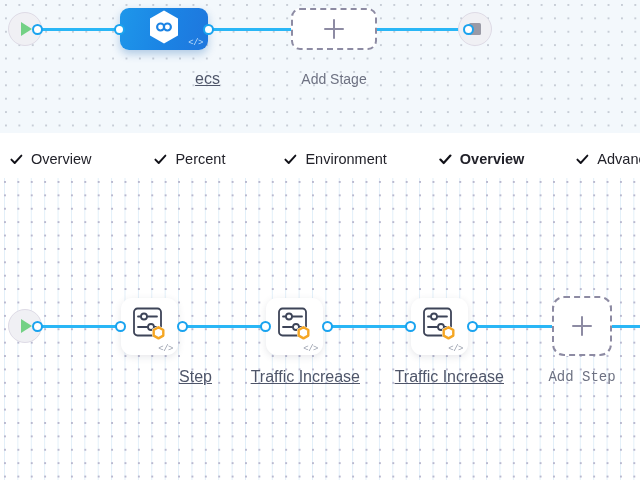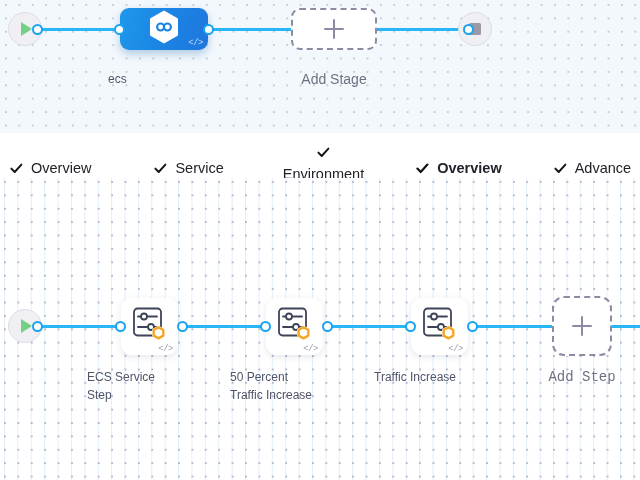--- a/index.html
+++ b/index.html
@@ -32,25 +32,25 @@
     background-image: radial-gradient(circle at 1px 1px, #c7cdd6 1px, rgba(0,0,0,0) 1.2px);
     background-size: 13.4px 13.4px;
     background-position: 5px 4px;
     overflow: hidden;
   }
 
   
   .tabbar {
     position: absolute;
     left: 0;
-    top: 146px;
+    top: 140px;
     width: 580px;
     height: 45px;
     background: #ffffff;
-    border-bottom: 1px solid #c4b5fd;
+    border-bottom: 6px solid #c4b5fd;
     display: flex;
     align-items: center;
     box-sizing: border-box;
     white-space: nowrap;
   }
   .tab {
     display: flex;
     align-items: center;
     gap: 8px;
     height: 45px;
@@ -159,24 +159,25 @@
     position: absolute;
     right: 5px;
     bottom: 2px;
     color: #bcdcfa;
     font-size: 9px;
     font-family: "Liberation Mono", monospace;
     letter-spacing: -0.5px;
   }
   .node-caption {
     position: absolute;
-    text-align: left;
+    text-align: right;
     color: #4e5569;
-    font-size: 12px;
+    font-size: 16px;
     line-height: 18px;
+    text-decoration: underline;
   }
 
   
   .add-box {
     position: absolute;
     background: #ffffff;
     border: 2px dashed #8d8ba3;
     box-sizing: border-box;
     display: flex;
     align-items: center;
@@ -287,25 +288,25 @@
       <span class="tab-label">Overview</span>
 
     </div>
 
     <div class="tab" style="margin-left:63px;">
       <span class="check">
         <svg width="13" height="13" viewBox="0 0 13 13">
             <path d="M1.4 6.6 L4.7 10 L11.4 2.6" fill="none" stroke="#111118" stroke-width="1.9" stroke-linecap="round" stroke-linejoin="round"></path>
           </svg>
       </span>
-      <span class="tab-label">Service</span>
-
-    </div>
-
-    <div class="tab" style="margin-left:59px;flex-direction:column;">
+      <span class="tab-label">Percent</span>
+
+    </div>
+
+    <div class="tab" style="margin-left:59px;">
       <span class="check">
         <svg width="13" height="13" viewBox="0 0 13 13">
             <path d="M1.4 6.6 L4.7 10 L11.4 2.6" fill="none" stroke="#111118" stroke-width="1.9" stroke-linecap="round" stroke-linejoin="round"></path>
           </svg>
       </span>
       <span class="tab-label">Environment</span>
 
     </div>
 
     <div class="tab active" style="margin-left:44px; padding-right:24px; padding-left:8px;">
@@ -359,21 +360,20 @@
             <path d="M26.5 18.5 L32.8 22.1 L32.8 29.3 L26.5 32.9 L20.2 29.3 L20.2 22.1 Z" fill="#ffffff"></path>
             <path d="M26.5 20.2 L31.3 23.0 L31.3 28.6 L26.5 31.4 L21.7 28.6 L21.7 23.0 Z" fill="none" stroke="#f5a623" stroke-width="2.4" stroke-linejoin="round"></path>
           </g>
         </svg>
       </span>
       <span class="codeglyph">&lt;/&gt;</span>
     </div>
     <div class="port" style="left:115px; top:143px;"></div>
     <div class="port" style="left:177px; top:143px;"></div>
     <div class="node-caption" style="left:87px; top:190px; width:125px;">
-      <div>ECS Service</div>
       <div>Step</div>
     </div>
 
     <div class="step-card" style="left:266px; top:120px;">
       <span class="icon-wrap">
         <svg width="36" height="34" viewBox="0 0 36 34">
           <rect x="2" y="1.5" width="27" height="27" rx="3.5" fill="none" stroke="#3d4458" stroke-width="1.8"></rect>
           <g stroke="#3d4458" stroke-width="1.8" stroke-linecap="round" fill="none">
             <line x1="6" y1="9.5" x2="9" y2="9.5"></line>
             <line x1="15" y1="9.5" x2="25" y2="9.5"></line>
@@ -386,21 +386,20 @@
             <path d="M26.5 18.5 L32.8 22.1 L32.8 29.3 L26.5 32.9 L20.2 29.3 L20.2 22.1 Z" fill="#ffffff"></path>
             <path d="M26.5 20.2 L31.3 23.0 L31.3 28.6 L26.5 31.4 L21.7 28.6 L21.7 23.0 Z" fill="none" stroke="#f5a623" stroke-width="2.4" stroke-linejoin="round"></path>
           </g>
         </svg>
       </span>
       <span class="codeglyph">&lt;/&gt;</span>
     </div>
     <div class="port" style="left:260px; top:143px;"></div>
     <div class="port" style="left:322px; top:143px;"></div>
     <div class="node-caption" style="left:230px; top:190px; width:130px;">
-      <div>50 Percent</div>
       <div>Traffic Increase</div>
     </div>
 
     <div class="step-card" style="left:411px; top:120px;">
       <span class="icon-wrap">
         <svg width="36" height="34" viewBox="0 0 36 34">
           <rect x="2" y="1.5" width="27" height="27" rx="3.5" fill="none" stroke="#3d4458" stroke-width="1.8"></rect>
           <g stroke="#3d4458" stroke-width="1.8" stroke-linecap="round" fill="none">
             <line x1="6" y1="9.5" x2="9" y2="9.5"></line>
             <line x1="15" y1="9.5" x2="25" y2="9.5"></line>

